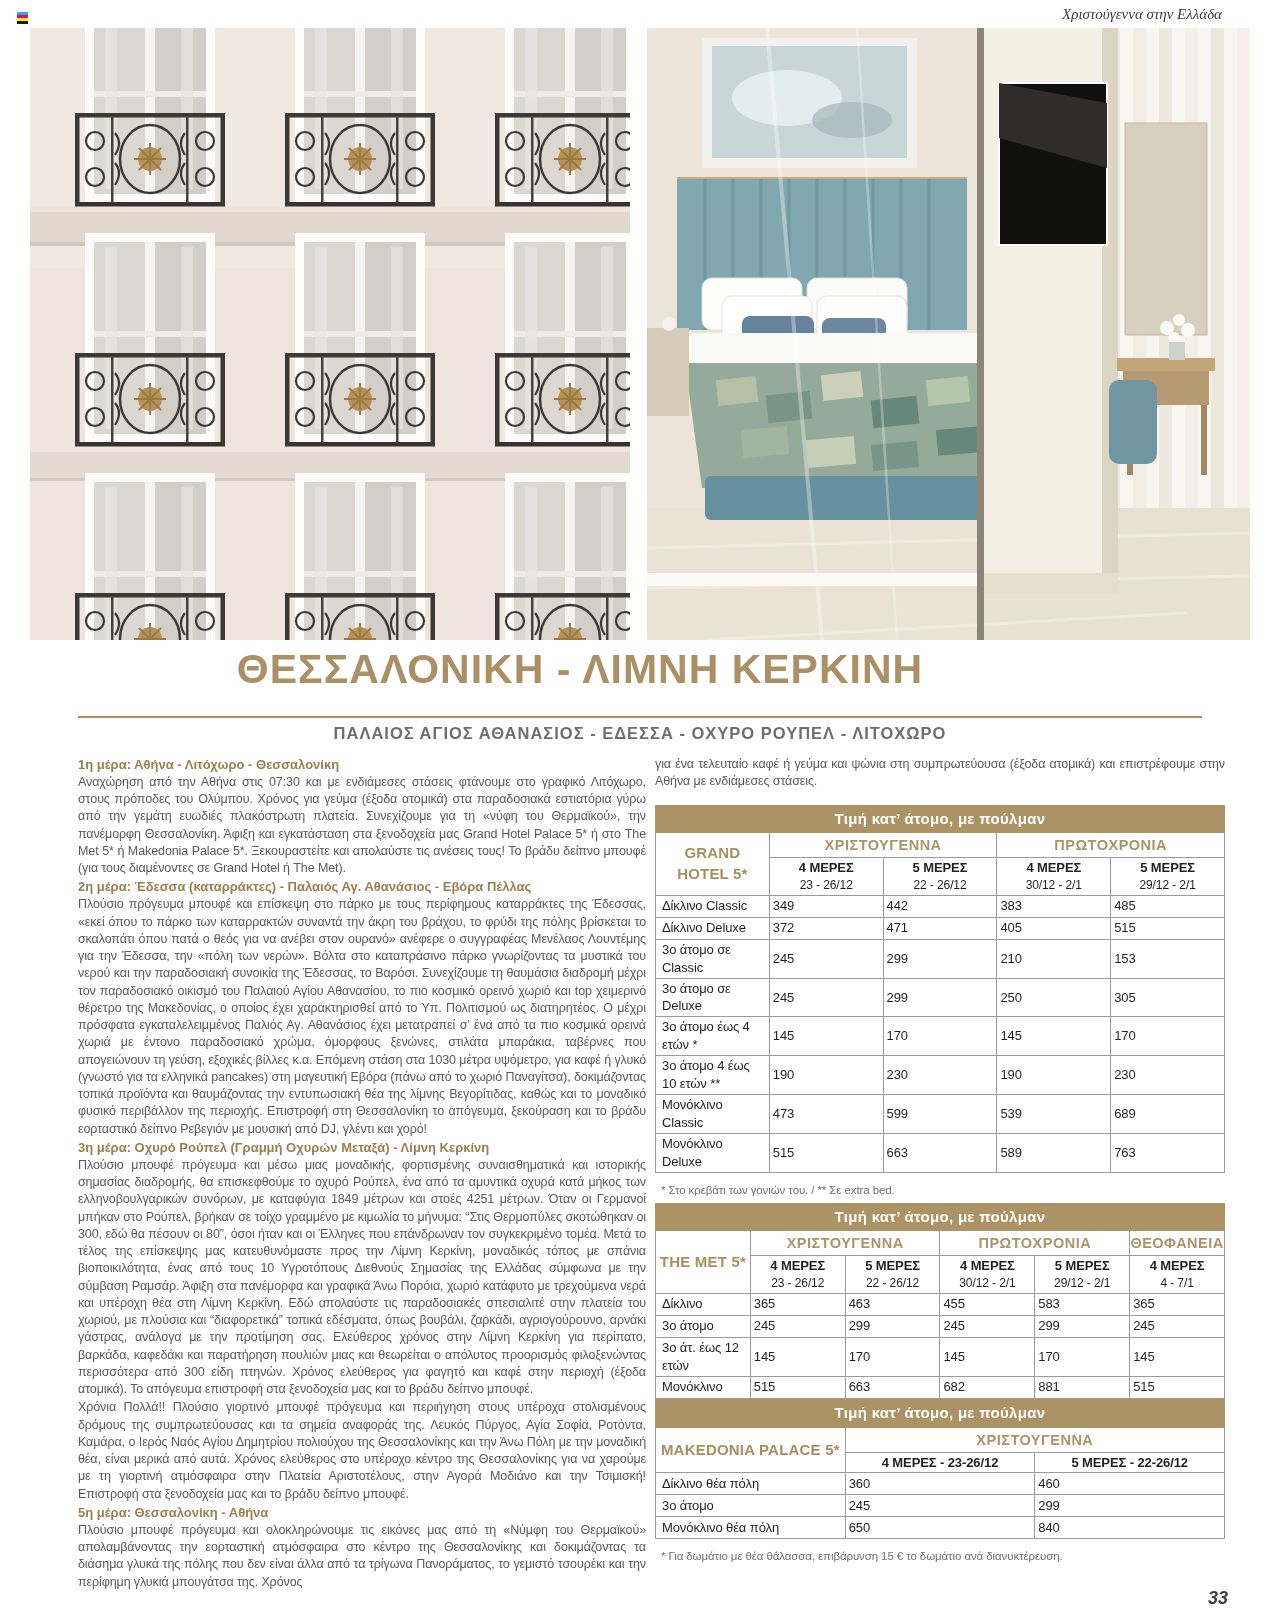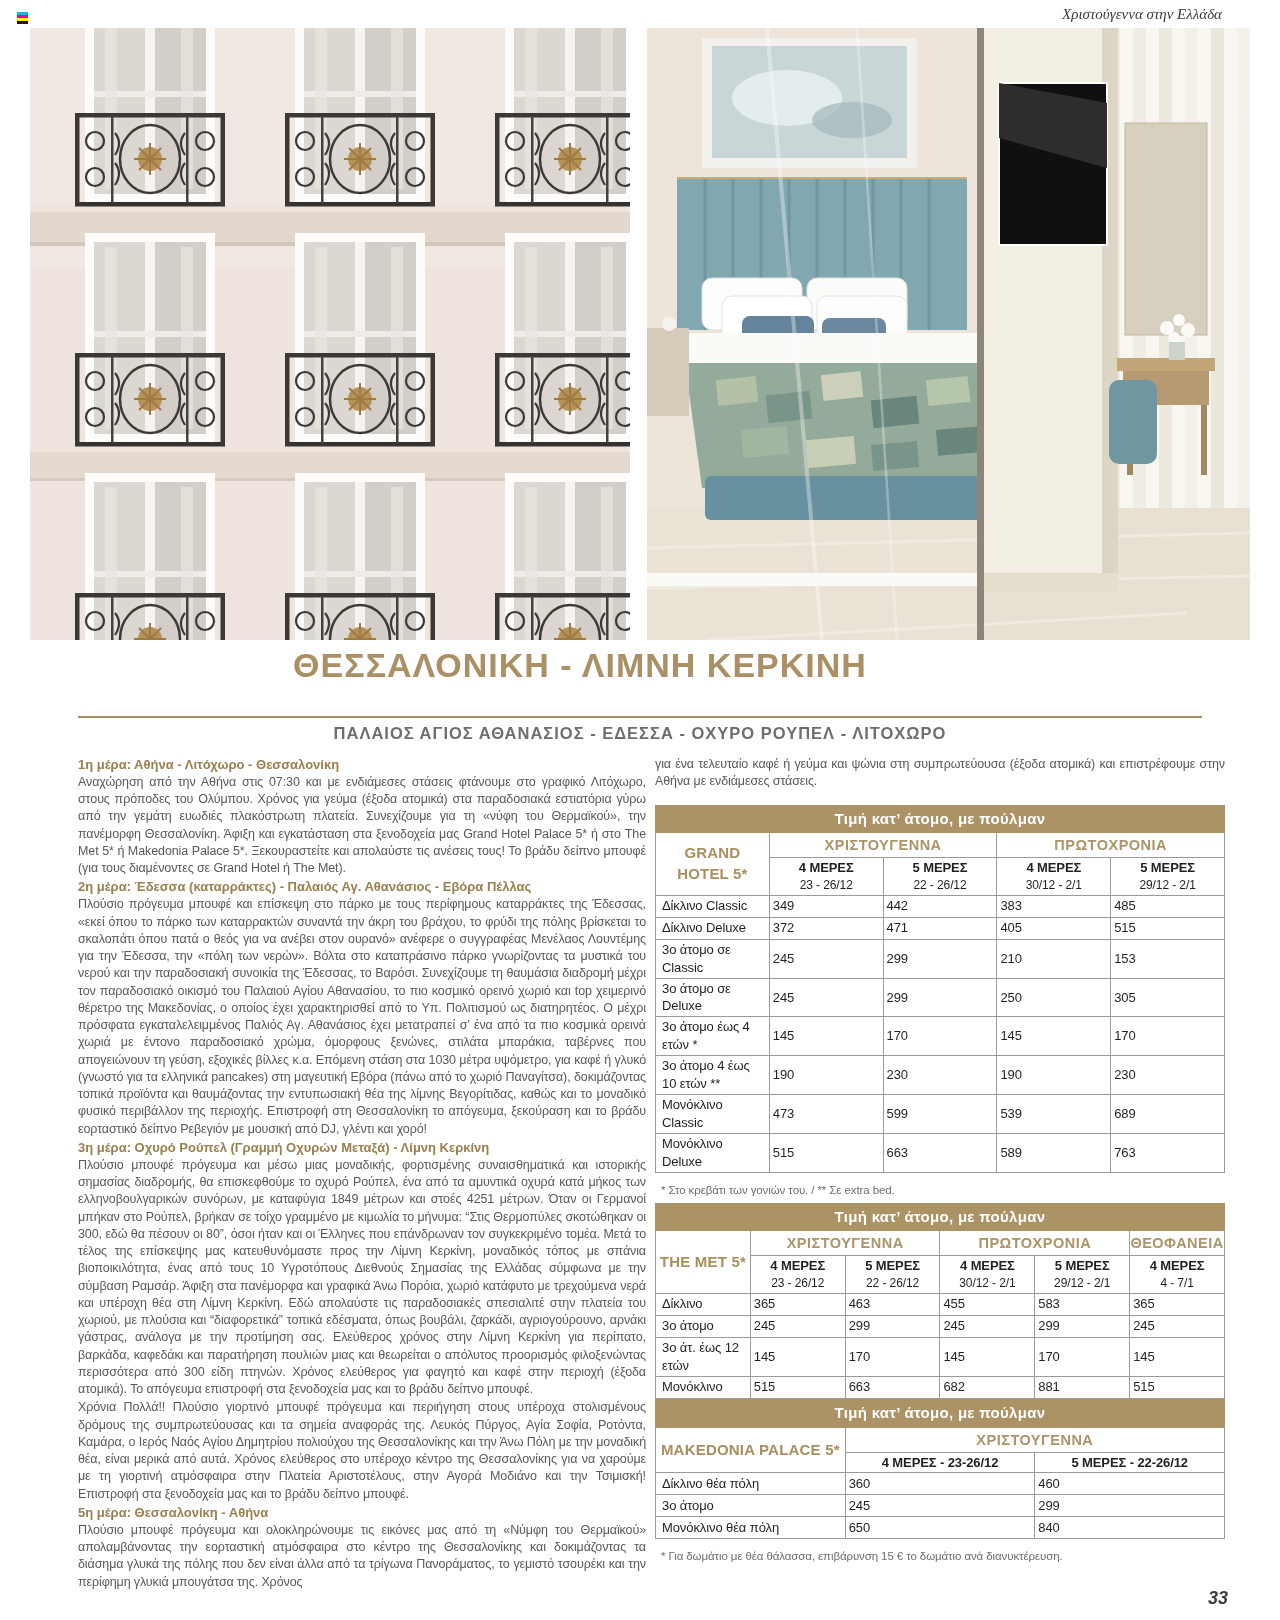--- a/index.html
+++ b/index.html
@@ -10,21 +10,21 @@
         font-style:italic;font-size:15px;color:#3c3c3b;}
   
   .regmark{position:absolute;left:17px;top:12px;width:11px;}
   .regmark div{height:3px;width:11px;}
   
   .img-frame{position:absolute;top:28px;overflow:hidden;}
   .img-left{left:30px;width:600px;height:612px;}
   .img-right{left:647px;width:603px;height:612px;}
   
   .main-title{position:absolute;top:646px;left:0;width:1160px;text-align:center;
-        font-size:34px;font-weight:bold;color:#ab9065;letter-spacing:1px;}
+        font-size:41px;font-weight:bold;color:#ab9065;letter-spacing:1px;}
   .title-rule{position:absolute;top:716px;left:78px;right:78px;height:2px;background:#a8905e;}
   .subtitle{position:absolute;top:724px;left:0;width:1280px;text-align:center;
         font-size:16.5px;font-weight:bold;color:#6d6e71;letter-spacing:1px;}
   
   .col{position:absolute;top:756px;font-size:12.5px;line-height:1.38;letter-spacing:-0.1px;
         text-align:justify;color:#58595b;}
   .col-left{left:78px;width:568px;height:856px;overflow:hidden;}
   .col-right{left:655px;width:570px;}
   .day-heading{font-weight:bold;color:#9a7f4f;font-size:13px;letter-spacing:0;}
   .day-body{margin:0 0 1px 0;}

